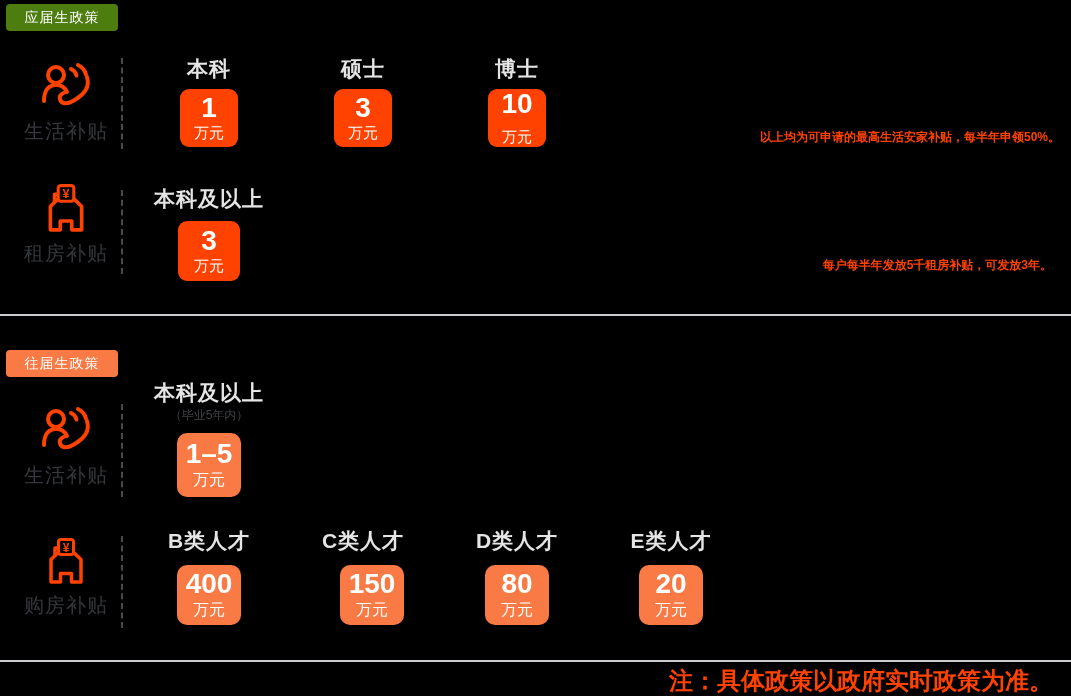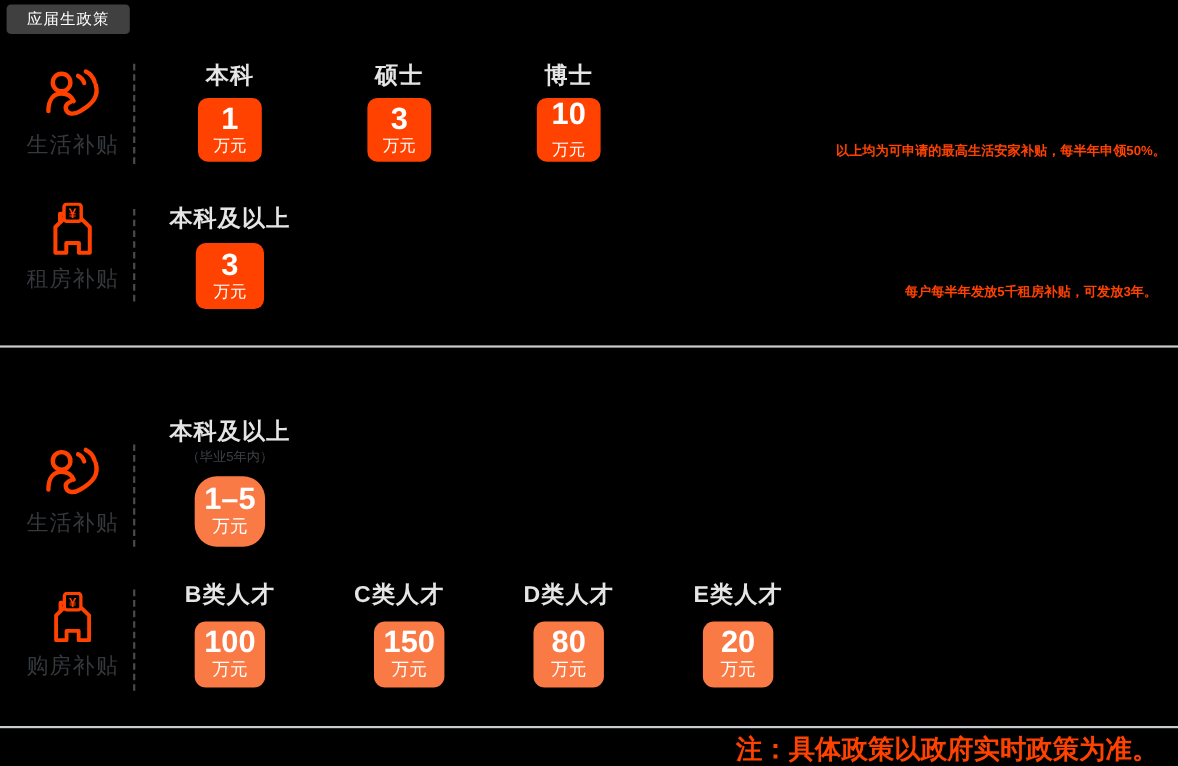--- a/index.html
+++ b/index.html
@@ -22,34 +22,34 @@
   .col{width:154px;display:flex;flex-direction:column;align-items:center;}
   .col-label{font-size:21px;font-weight:600;color:#e5e5e5;line-height:24px;letter-spacing:1px;white-space:nowrap;}
   .col-sublabel{font-size:12px;font-weight:500;color:#3F4246;line-height:20px;white-space:nowrap;}
   .value-box{
     color:#fff;display:flex;flex-direction:column;align-items:center;justify-content:center;text-align:center;
   }
   .value-box .value{font-size:28px;font-weight:600;line-height:30px;}
   .value-box .unit{font-size:15px;line-height:20px;}
   .box-r1{width:58px;height:58px;border-radius:9px;margin-top:8px;}
   .box-r2{width:62px;height:60px;border-radius:9px;margin-top:10px;}
-  .box-r3{width:64px;height:64px;border-radius:20px;margin-top:8px;}
+  .box-r3{width:64px;height:64px;border-radius:10px;margin-top:8px;}
   .box-r3 .unit,.box-r4 .unit{font-size:16px;line-height:22px;}
   .box-r4{width:64px;height:60px;border-radius:10px;margin-top:12px;}
   .note{position:absolute;font-size:12px;font-weight:700;white-space:nowrap;}
   .divider{position:absolute;left:0;width:1071px;height:0;border-top:2px solid #C9CCCE;}
   .footnote{position:absolute;font-size:24px;font-weight:700;white-space:nowrap;}
   .icon{display:block;}
 </style>
 </head>
 <body>
 
 <div class="canvas">
 
-  <div class="badge" style="top: 4px; background-color: #404040;">应届生政策</div>
+  <div class="badge" style="top: 4px; background-color: #4d7c0f;">应届生政策</div>
 
   <div class="side" style="top:60px">
     <svg class="icon" width="52" height="52" viewBox="0 0 52 52" fill="none" stroke="currentColor" stroke-width="4" stroke-linecap="round" stroke-linejoin="round" style="color: rgb(255, 66, 0);">
       <circle cx="16" cy="15" r="8"></circle>
       <path d="M4 41 C4 30 9 25 16 25 C21 25 25 27.5 27 32"></path>
       <path d="M31 9 a10 10 0 0 1 5.5 6.5"></path>
       <path d="M38 5 a15 15 0 0 1 8 9.5"></path>
       <path d="M47 17 C50 27 45 34 33 41 C27 44.5 21.5 44 20 39.5 C19 36.5 21 34 24.5 32.5"></path>
     </svg>
     <div class="side-label">生活补贴</div>
@@ -100,20 +100,21 @@
         <div class="value">3</div>
         <div class="unit">万元</div>
       </div>
     </div>
   </div>
 
   <div class="note" style="top: 257px; right: 19px; color: rgb(255, 66, 0);">每户每半年发放5千租房补贴，可发放3年。</div>
 
   <div class="divider" style="top:314px"></div>
 
+  <div class="badge" style="top: 350px; background-color: rgb(250, 122, 69);">往届生政策</div>
 
   <div class="side" style="top:404px">
     <svg class="icon" width="52" height="52" viewBox="0 0 52 52" fill="none" stroke="currentColor" stroke-width="4" stroke-linecap="round" stroke-linejoin="round" style="color: rgb(255, 66, 0);">
       <circle cx="16" cy="15" r="8"></circle>
       <path d="M4 41 C4 30 9 25 16 25 C21 25 25 27.5 27 32"></path>
       <path d="M31 9 a10 10 0 0 1 5.5 6.5"></path>
       <path d="M38 5 a15 15 0 0 1 8 9.5"></path>
       <path d="M47 17 C50 27 45 34 33 41 C27 44.5 21.5 44 20 39.5 C19 36.5 21 34 24.5 32.5"></path>
     </svg>
     <div class="side-label">生活补贴</div>
@@ -139,21 +140,21 @@
       <text x="24" y="13.5" text-anchor="middle" font-size="12" font-weight="bold" fill="currentColor" stroke="none">¥</text>
     </svg>
     <div class="side-label">购房补贴</div>
   </div>
   <div class="dash" style="top:536px;height:92px"></div>
 
   <div class="cols" style="top:529px">
     <div class="col">
       <div class="col-label">B类人才</div>
       <div class="value-box box-r4" style="background-color: rgb(250, 122, 69);">
-        <div class="value">100</div>
+        <div class="value">400</div>
         <div class="unit">万元</div>
       </div>
     </div>
     <div class="col">
       <div class="col-label">C类人才</div>
       <div class="value-box box-r4" style="background-color: rgb(250, 122, 69); margin-left: 18px;">
         <div class="value">150</div>
         <div class="unit">万元</div>
       </div>
     </div>

